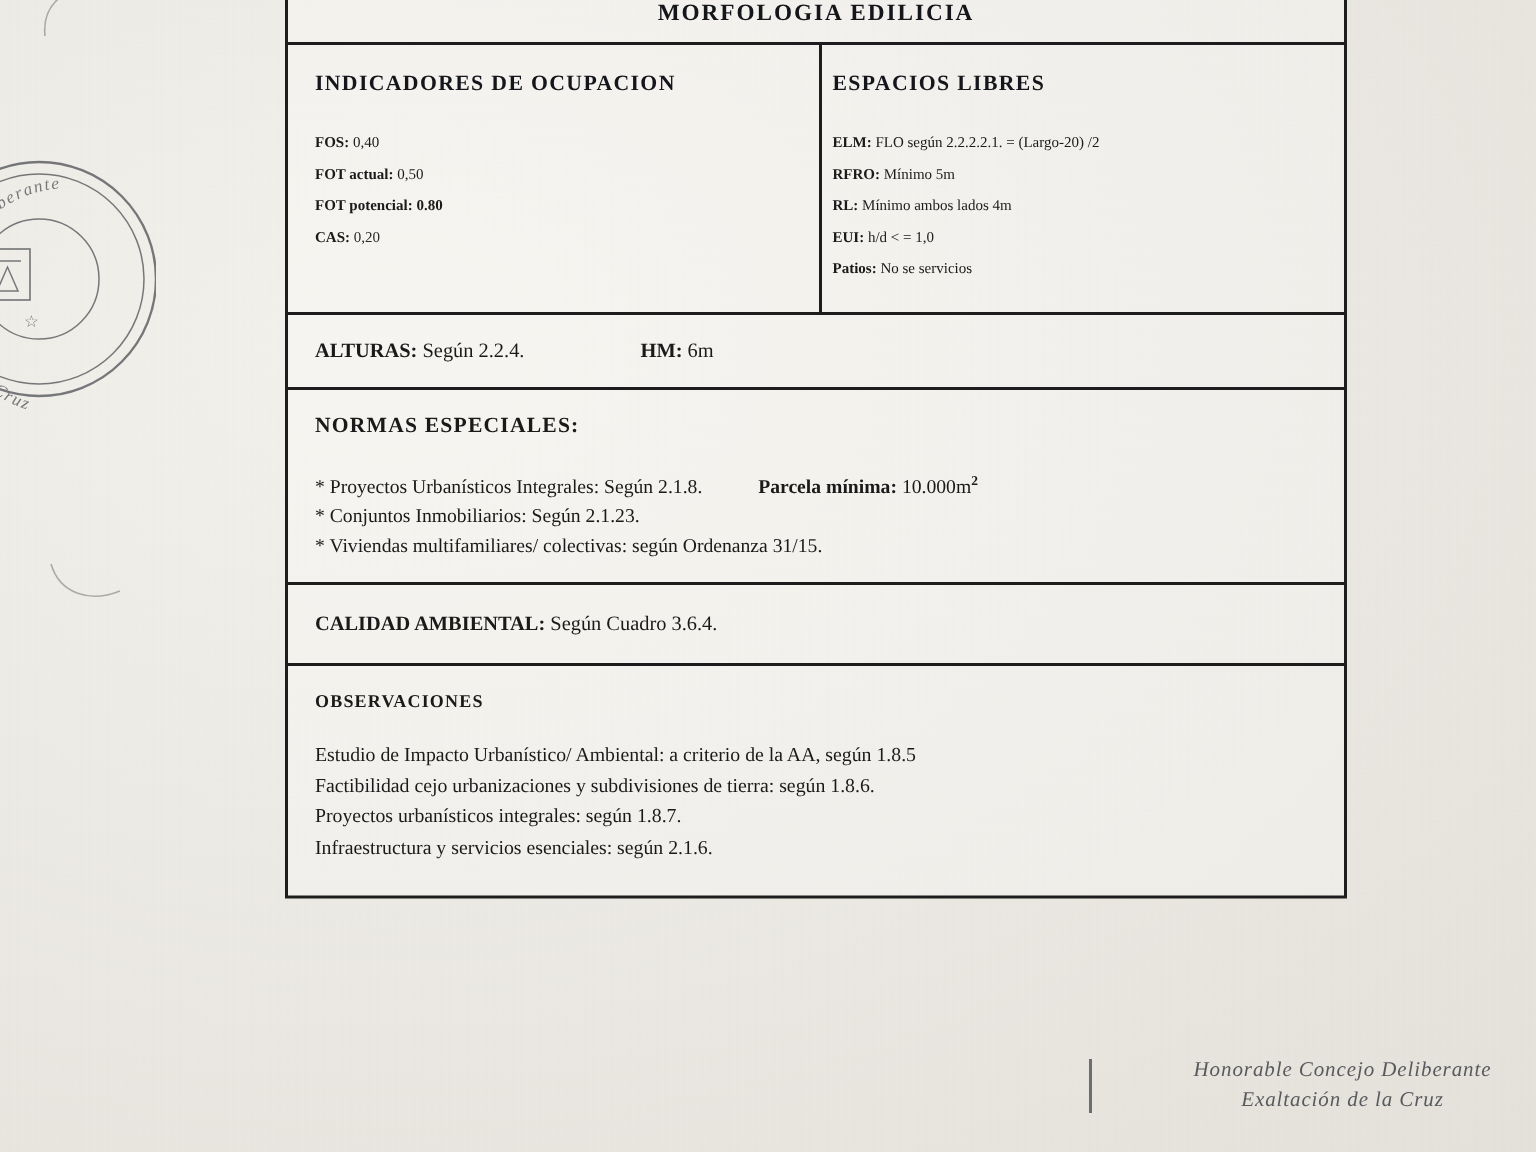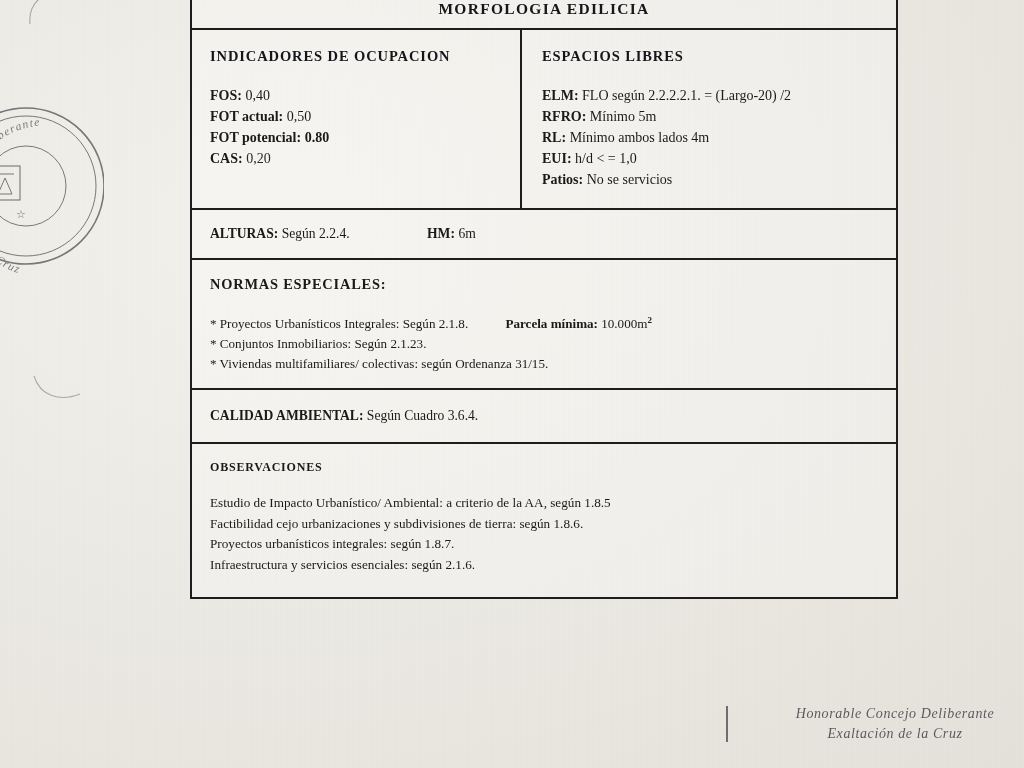--- a/index.html
+++ b/index.html
@@ -55,40 +55,40 @@
     letter-spacing: 1.3px;
     font-size: 15.5px;
     font-weight: bold;
     color: #15161a;
   }
 
   .two-col {
     display: flex;
   }
   .col-left {
-    width: 330px;
+    width: 356px;
     border-right: 2px solid #1d1d1d;
     padding: 18px 0 18px 18px;
     box-sizing: border-box;
   }
   .col-right {
     flex: 1;
-    padding: 18px 0 18px 20px;
+    padding: 18px 0 18px 7px;
     box-sizing: border-box;
     font-family: Liberation Serif, serif;
   }
   .sec-head {
     font-weight: bold;
     font-size: 14.5px;
     letter-spacing: .9px;
     margin-bottom: 20px;
     color: #14161b;
   }
   .kv {
-    font-size: 14px;
+    font-size: 10px;
     line-height: 21px;
     white-space: nowrap;
   }
   .kv b { font-weight: bold; }
   .faint { color: #2a2a2a; }
 
   .alturas-row {
     padding: 16px 0 16px 18px;
     font-size: 13.6px;
   }

